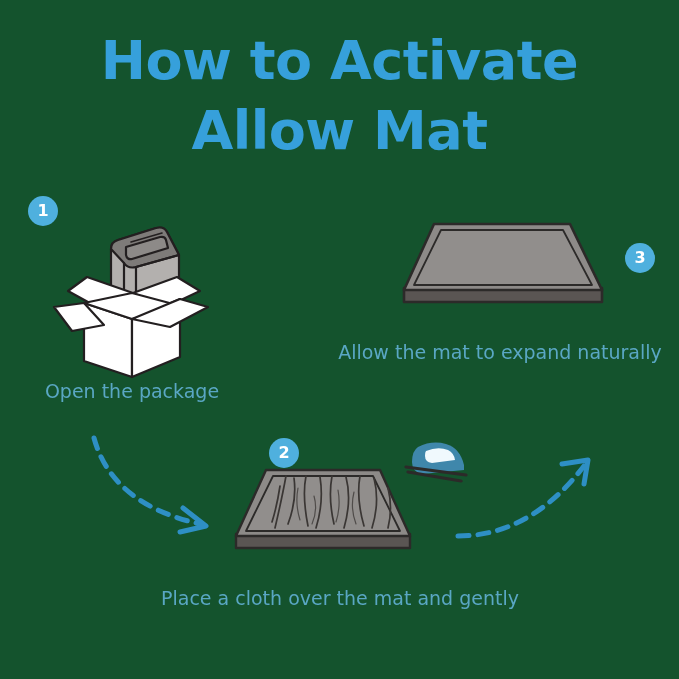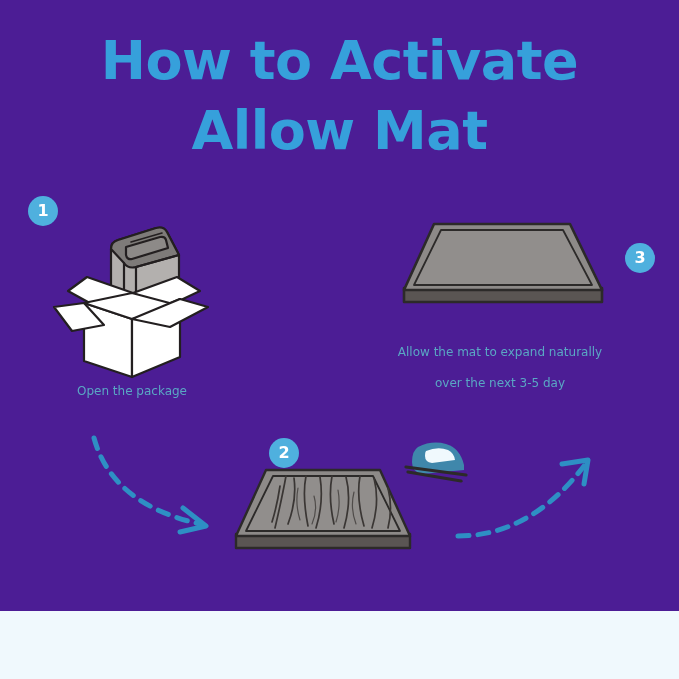--- a/index.html
+++ b/index.html
@@ -10,22 +10,22 @@
     width: 679px;
     height: 679px;
     background: #f0f9fd;
     font-family: "Liberation Sans", sans-serif;
     overflow: hidden;
     position: relative;
   }
   #infographic {
     position: relative;
     width: 679px;
-    height: 611px;
-    background: #4c1d95;
+    height: 679px;
+    background: #14532d;
   }
 
   
   .title-block {
     position: absolute;
     left: 0;
     top: 26px;
     width: 679px;
     text-align: center;
   }
@@ -54,21 +54,21 @@
   }
   #badge-1 { left: 28px;  top: 196px; }
   #badge-2 { left: 269px; top: 438px; }
   #badge-3 { left: 625px; top: 243px; }
 
   
   .caption {
     position: absolute;
     color: #5aa7c4;
     font-family: "DejaVu Sans", sans-serif;
-    font-size: 12px;
+    font-size: 19px;
     line-height: 31px;
     text-align: center;
     white-space: nowrap;
   }
   #caption-1 { left: 0px;   top: 376px; width: 264px; }
   #caption-2 { left: 110px; top: 583px; width: 460px; }
   #caption-3 { left: 320px; top: 337px; width: 360px; }
 
   
   .art { position: absolute; }
@@ -168,20 +168,21 @@
       <g fill="none" stroke="#3a3634" stroke-width="1.2" stroke-linecap="round" opacity="0.75">
         <path d="M70 26 Q67 42 72 58"></path>
         <path d="M110 28 Q113 44 108 60"></path>
         <path d="M126 30 Q122 46 128 62"></path>
         <path d="M86 34 Q90 48 84 62"></path>
       </g>
     </svg>
   </div>
 
   <div class="caption" id="caption-2">
+    <div>Place a cloth over the mat and gently</div>
   </div>
 
   <div class="art" id="arrow-2">
     <svg width="150" height="100" viewBox="0 0 150 100" xmlns="http://www.w3.org/2000/svg">
       <path d="M6 88 Q78 88 132 18" fill="none" stroke="#2e8fc4" stroke-width="5" stroke-linecap="round" stroke-dasharray="11 9"></path>
       <path d="M110 16 L136 12 L132 36" fill="none" stroke="#2e8fc4" stroke-width="5" stroke-linecap="round" stroke-linejoin="round"></path>
     </svg>
   </div>
 
   <div class="badge" id="badge-3">3</div>
@@ -194,16 +195,15 @@
 
         <path d="M36 6 L172 6 L204 72 L6 72 Z" fill="#8d8a88"></path>
 
         <path d="M43 12 L165 12 L194 67 L16 67 Z" fill="#918e8c" stroke-width="1.8"></path>
       </g>
     </svg>
   </div>
 
   <div class="caption" id="caption-3">
     <div>Allow the mat to expand naturally</div>
-    <div>over the next 3-5 day</div>
   </div>
 
 </div>
 
 </body></html>

